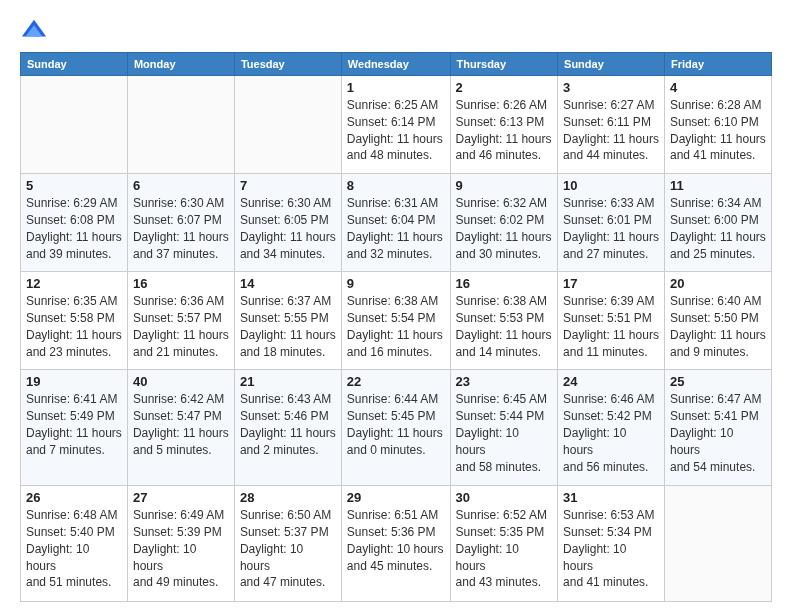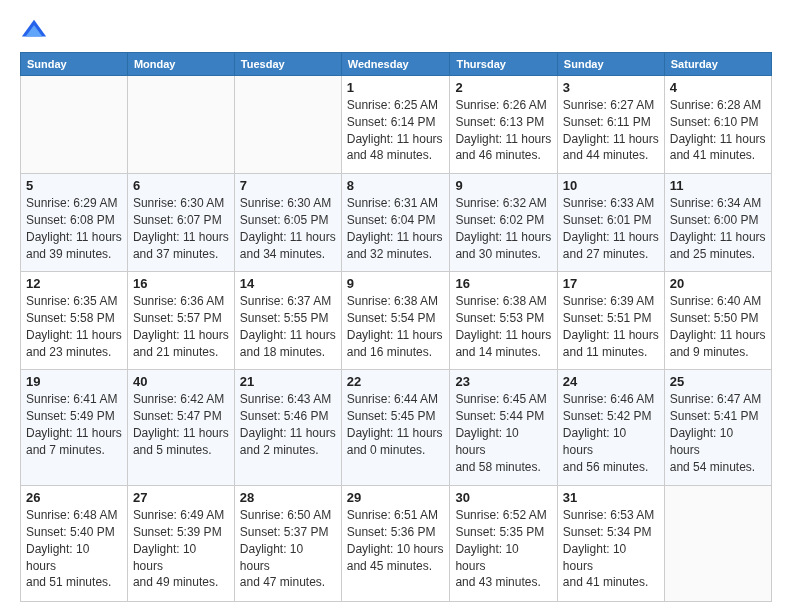--- a/index.html
+++ b/index.html
@@ -115,21 +115,21 @@
 
   <table class="calendar">
     <thead>
       <tr>
       <th>Sunday</th>
           <th>Monday</th>
           <th>Tuesday</th>
           <th>Wednesday</th>
           <th>Thursday</th>
           <th>Sunday</th>
-          <th>Saturday</th>
+          <th>Friday</th>
         </tr>
     </thead>
     <tbody id="calendar-body">
     <tr>
           <td class="empty-cell"></td>
           <td class="empty-cell"></td>
           <td class="empty-cell"></td>
           <td>
             <span class="day-number">1</span>
             <div class="day-info">Sunrise: 6:25 AM<br>Sunset: 6:14 PM<br>Daylight: 11 hours<br>and 48 minutes.</div>

